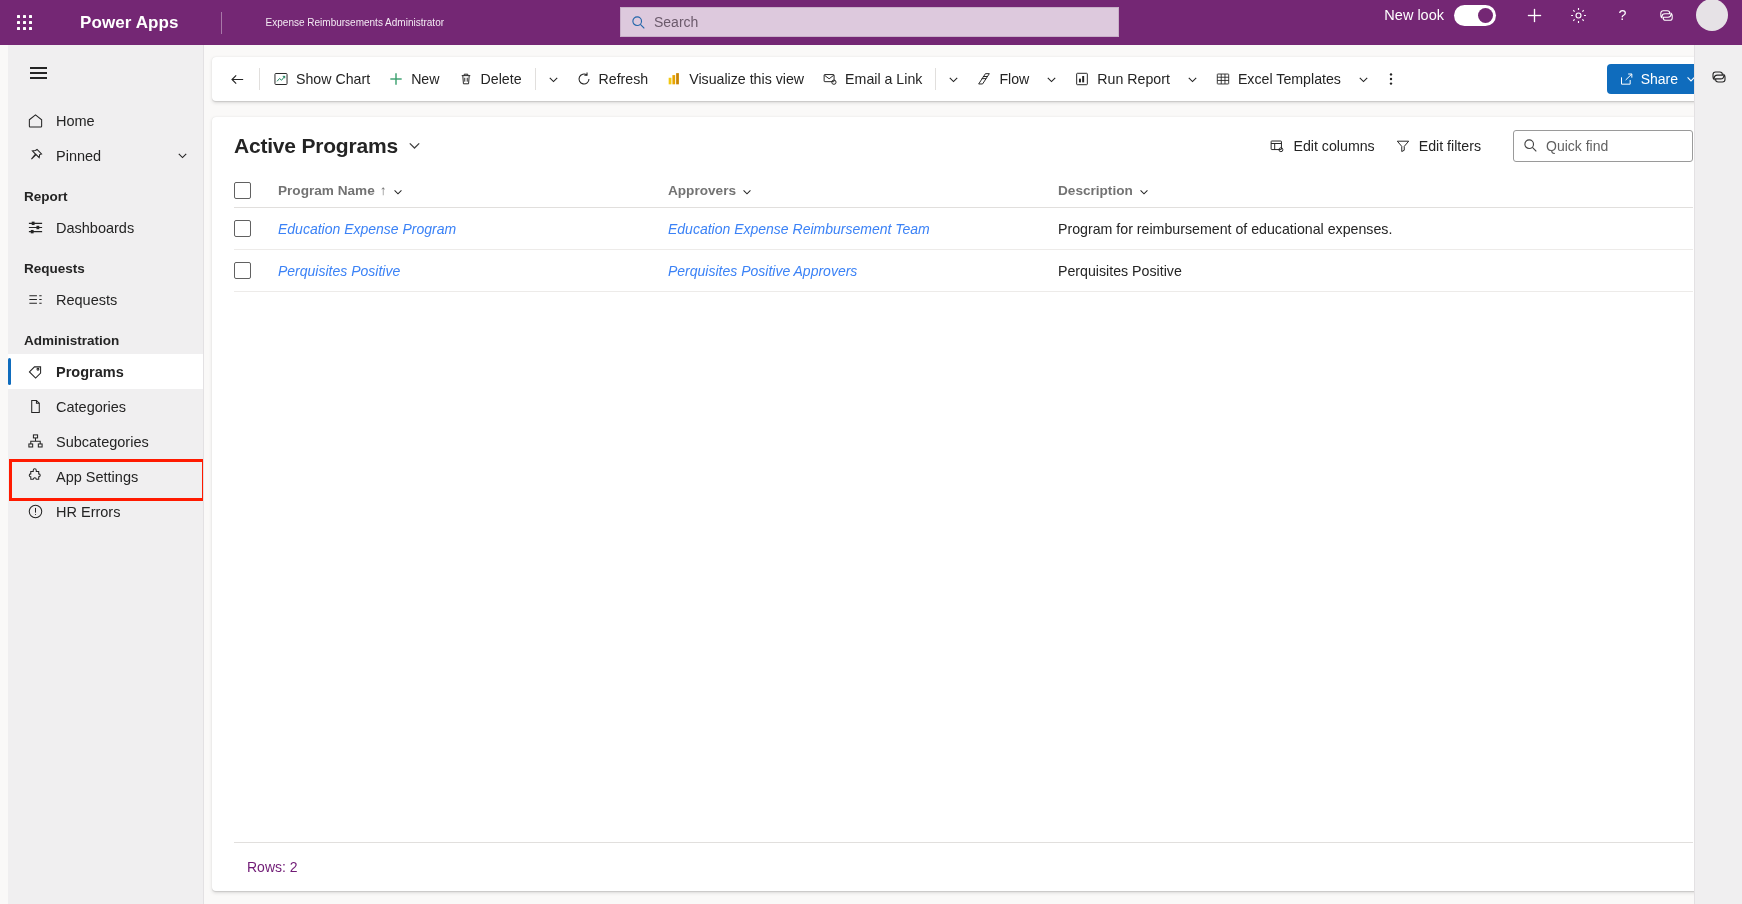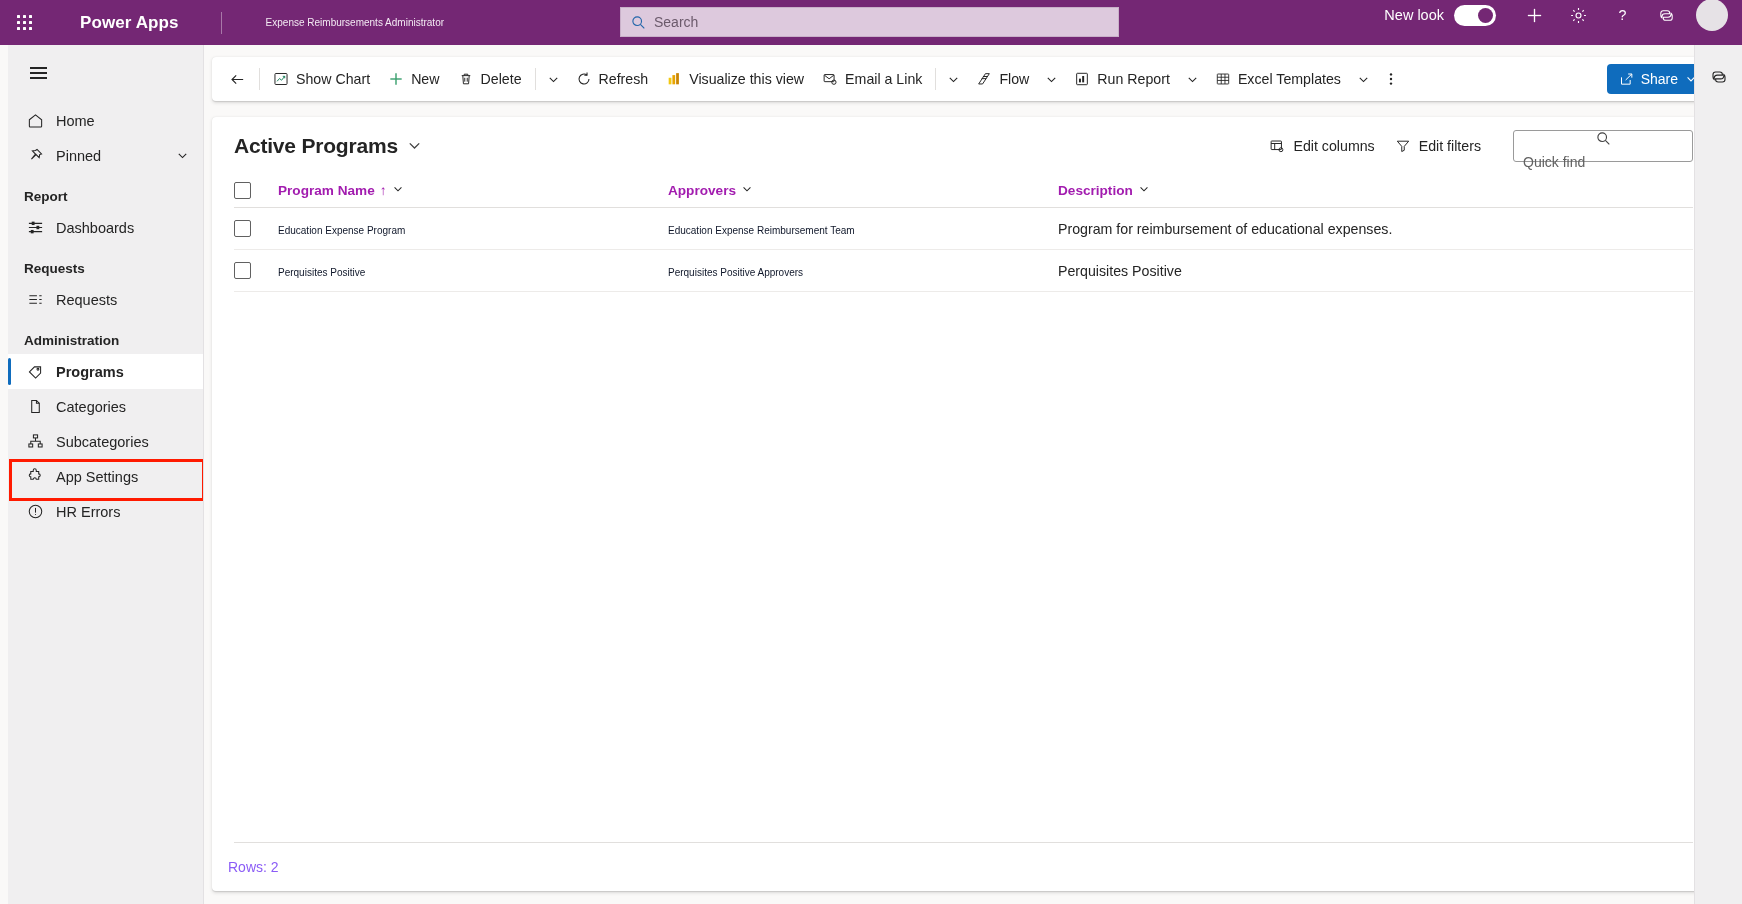--- a/index.html
+++ b/index.html
@@ -156,21 +156,21 @@
   .view-title-caret { margin-left: 9px; color:#424242; cursor:pointer; }
   .vh-spacer { flex: 1; }
   .vh-btn {
     height: 32px; display:flex; align-items:center; gap:8px;
     padding: 0 10px; font-size: 14.2px; color:#242424; cursor:pointer; border-radius:3px;
     white-space: nowrap;
   }
   .quickfind {
     margin-left: 22px; width: 180px; height: 32px;
     border: 1px solid #9a9a9a; border-radius: 3px;
-    display:flex; align-items:center; gap:8px; padding: 0 9px; flex-direction: column;
+    display:flex; align-items:center; gap:8px; padding: 0 9px;
   }
   .quickfind input {
     border:none; outline:none; background:transparent; width:100%;
     font-family:"Liberation Sans", sans-serif; font-size: 14px; color:#242424;
   }
   .quickfind input::placeholder { color:#616161; }
 
   
   .grid { padding: 0 22px; }
   .grid-head {
@@ -184,32 +184,32 @@
   }
   .col-check { width: 44px; flex: 0 0 44px; display:flex; align-items:center; }
   .cb {
     width: 17px; height: 17px; border: 1px solid #616161; border-radius: 2px;
     background:#ffffff; cursor:pointer;
   }
   .col-name { width: 390px; flex: 0 0 390px; }
   .col-appr { width: 390px; flex: 0 0 390px; }
   .col-desc { flex: 1; }
   .th {
-    font-size: 13.6px; font-weight: 600; color: #a21caf;
-    display:flex; align-items:flex-start; gap: 5px; cursor: pointer;
+    font-size: 13.6px; font-weight: 600; color: #737373;
+    display:flex; align-items:flex-end; gap: 5px; cursor: pointer;
   }
   .td { font-size: 14.2px; color: #242424; }
-  .link { color: #0f172a; font-size: 10px; cursor: pointer; }
+  .link { color: #3b82f6; font-size: 14px; cursor: pointer; font-style: italic; }
 
   .grid-footer-rule {
     position:absolute; left: 22px; right: 22px; bottom: 48px; height:1px; background:#e1dfdd;
   }
   .rows-count {
-    position:absolute; left: 16px; bottom: 16px;
-    font-size: 14px; color: #8b5cf6;
+    position:absolute; left: 35px; bottom: 16px;
+    font-size: 14px; color: #701a75;
   }
 
   
   .right-rail {
     position:absolute; top:45px; right:0; width: 48px; height: 859px;
     background: #f0eff0; border-left: 1px solid #e3e1e3;
     display:flex; justify-content:center; padding-top: 16px;
   }
   .rail-btn { width: 32px; height: 32px; display:flex; align-items:center; justify-content:center; cursor:pointer; }
   svg { display:block; }

